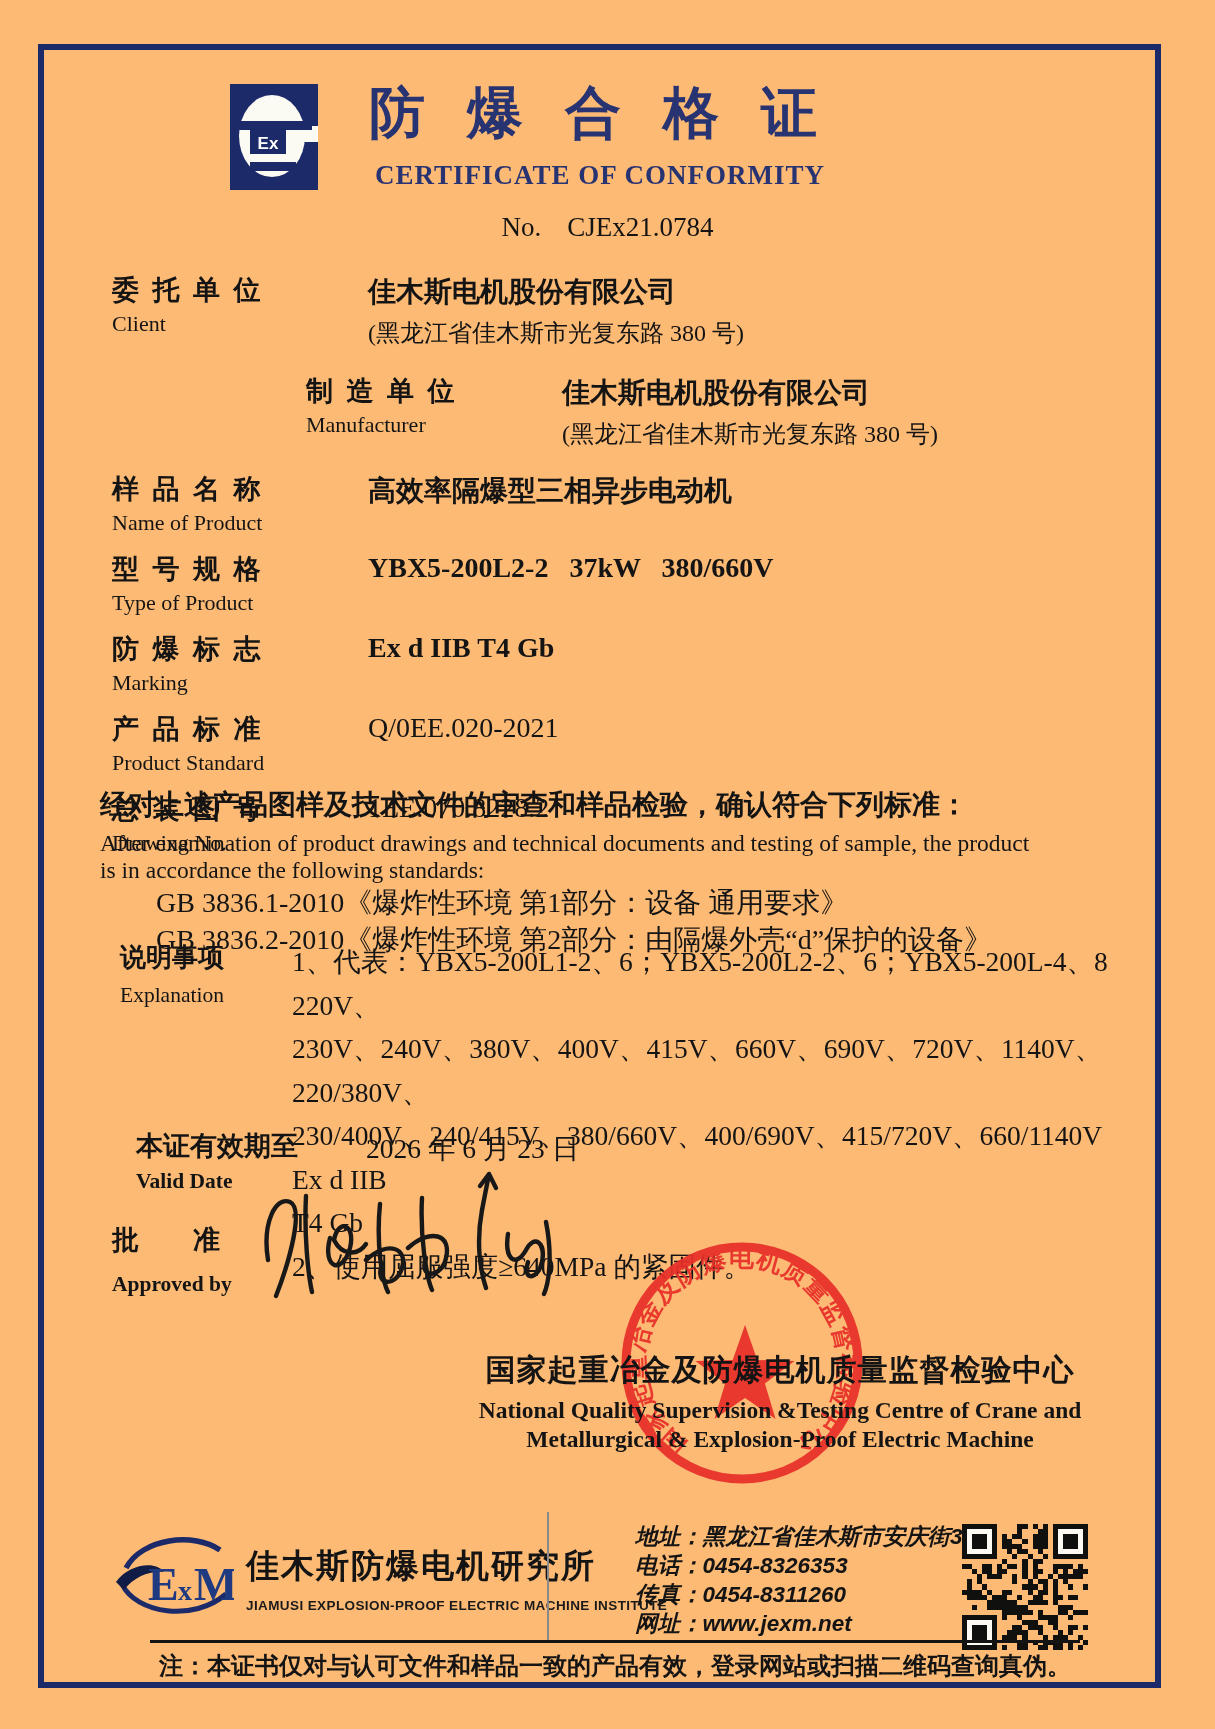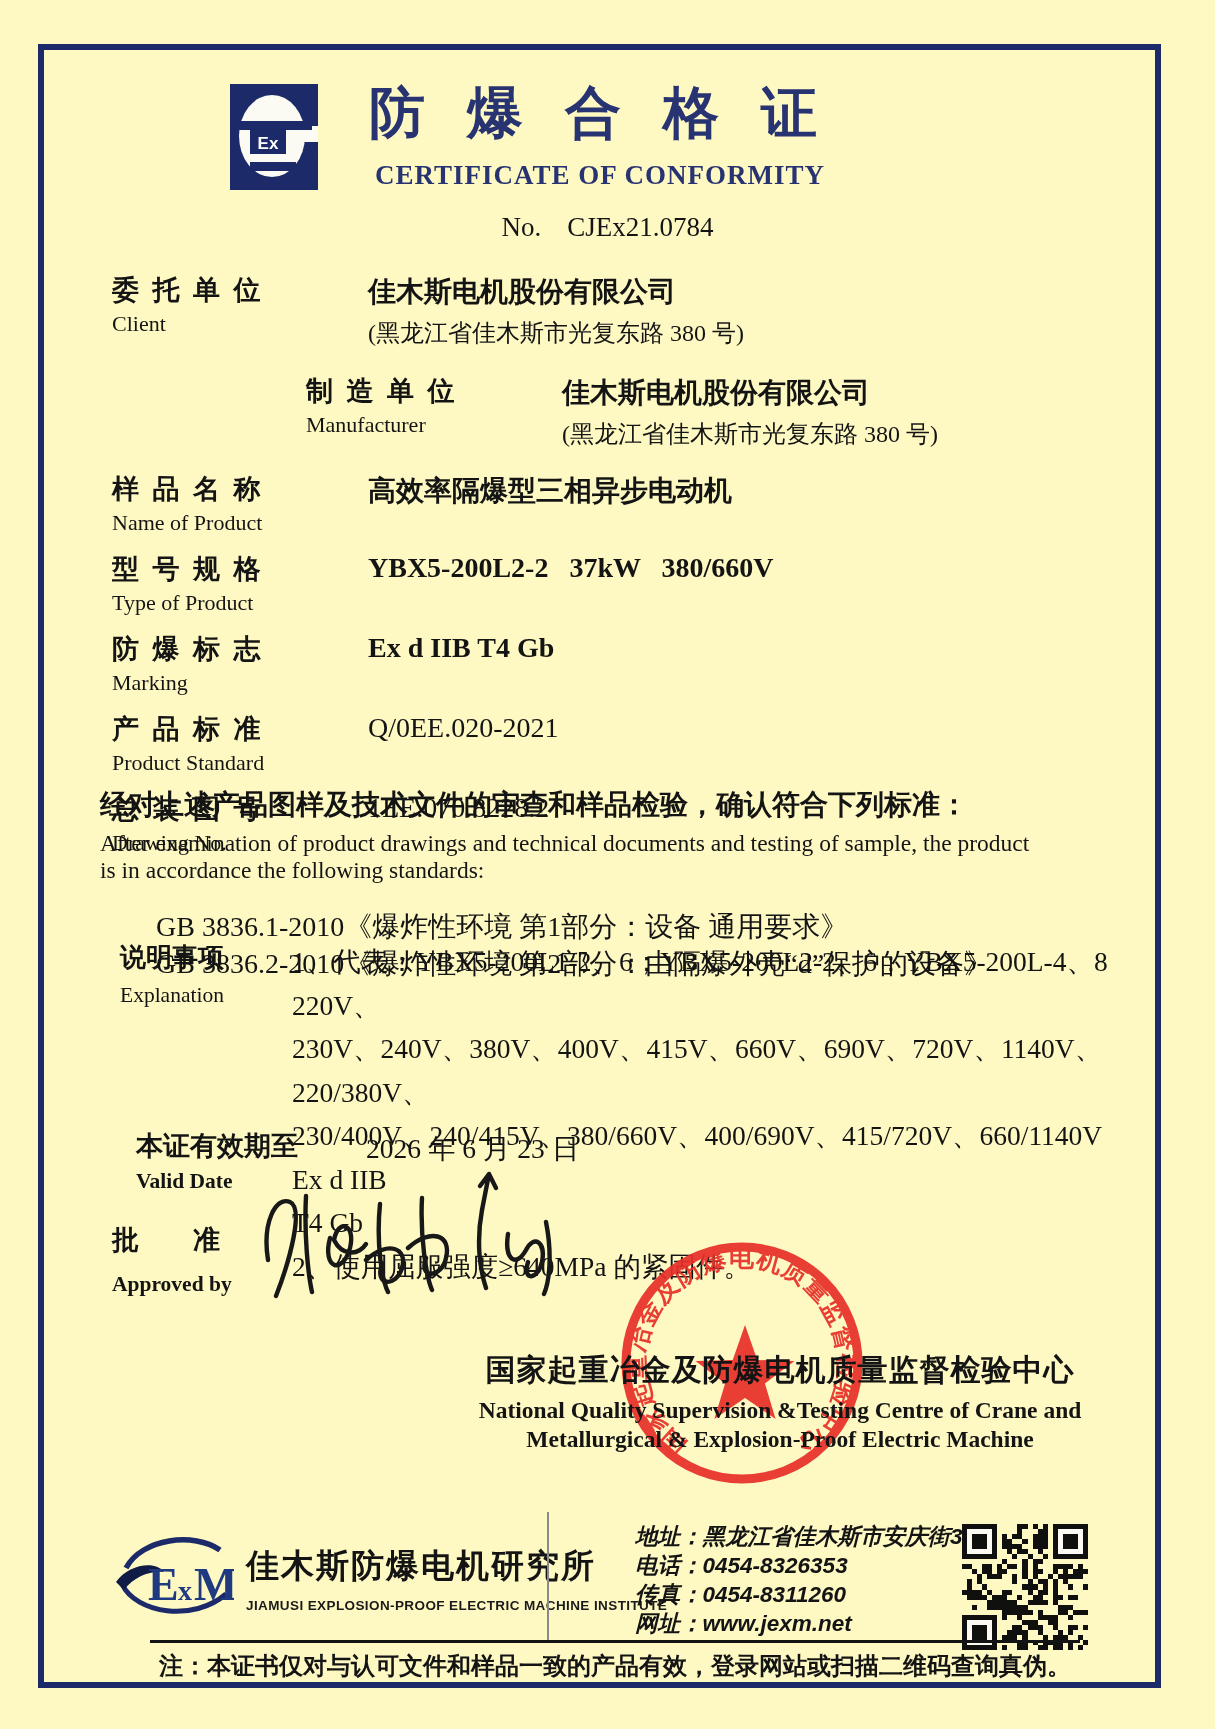--- a/index.html
+++ b/index.html
@@ -1,19 +1,19 @@
 <!DOCTYPE html>
 <html><head>
 <meta charset="utf-8">
 <style>
   html,body{margin:0;padding:0;}
   body{background:#e9e7de;}
   .page{
     position:relative;width:1215px;height:1729px;margin:0 auto;
-    background:#fef9c3;overflow:hidden;
+    background:#fdba74;overflow:hidden;
     font-family:"Liberation Serif","DejaVu Serif",serif;color:#141414;
   }
   .frame{
     position:absolute;left:38px;top:44px;width:1123px;height:1644px;
     border:6px solid #1c2a6a;box-sizing:border-box;
   }
   .pre{white-space:pre-wrap;}
   
   .logo{position:absolute;left:230px;top:84px;width:88px;height:106px;}
   .titleblock{position:absolute;left:320px;top:76px;width:560px;text-align:center;}
@@ -36,21 +36,21 @@
   .lbl-cn{font-family:"Liberation Sans","DejaVu Sans",sans-serif;font-size:27px;font-weight:bold;letter-spacing:3px;white-space:nowrap;}
   .lbl-en{font-size:22px;margin-top:3px;}
   .f-v{padding-top:1px;}
   .val{font-size:28px;font-weight:bold;}
   .val.normal{font-weight:normal;}
   .note{font-size:24px;margin-top:6px;}
   
   .statement{position:absolute;left:100px;top:786px;width:1045px;}
   .st-cn{font-family:"Liberation Sans","DejaVu Sans",sans-serif;font-size:28px;font-weight:bold;}
   .st-en{font-size:23.5px;line-height:27px;margin-top:6px;}
-  .st-std{font-size:28px;line-height:37px;margin-top:24px;padding-left:56px;}
+  .st-std{font-size:28px;line-height:37px;margin-top:0;padding-left:56px;}
   
   .explan{position:absolute;left:120px;top:940px;display:flex;width:1030px;}
   .ex-l{width:172px;flex:none;}
   .ex-cn{font-family:"Liberation Sans","DejaVu Sans",sans-serif;font-size:26px;font-weight:bold;}
   .ex-en{font-size:21.5px;margin-top:8px;}
   .ex-body{font-size:27.5px;line-height:43.5px;width:860px;}
   
   .valid{position:absolute;left:112px;top:1128px;display:flex;}
   .v-l{width:218px;flex:none;margin-left:24px;}
   .v-cn{font-family:"Liberation Sans","DejaVu Sans",sans-serif;font-size:27px;font-weight:bold;}

